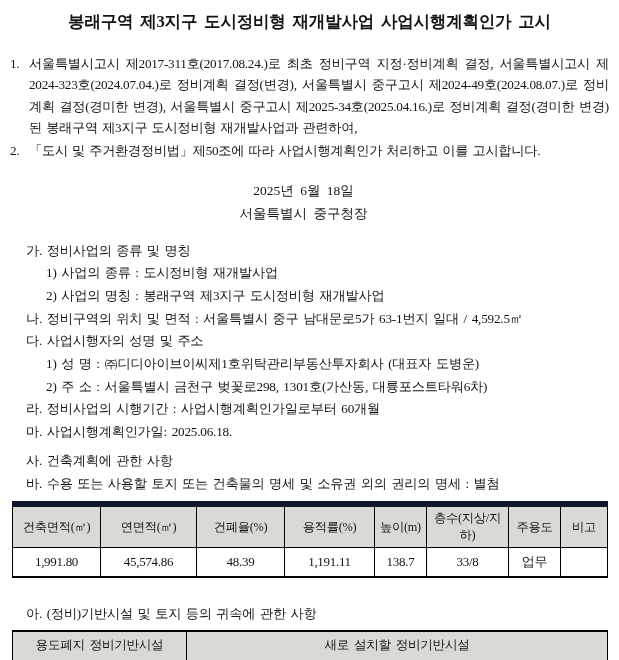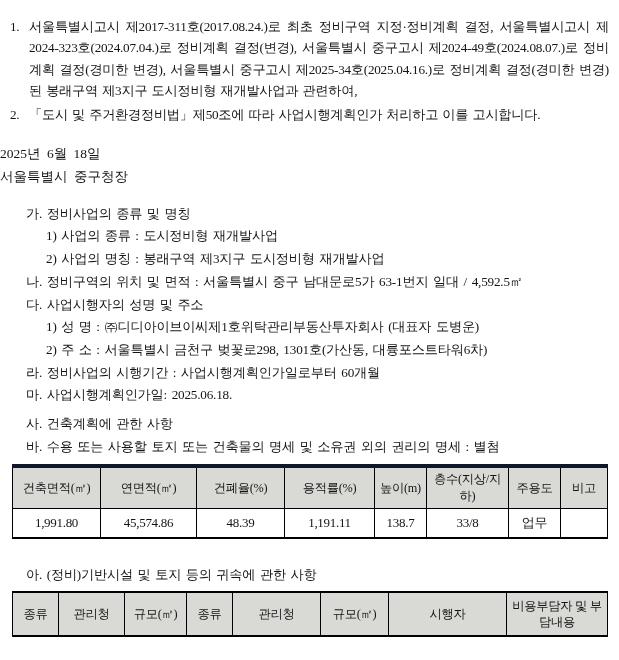--- a/index.html
+++ b/index.html
@@ -59,21 +59,21 @@
     flex: 1 1 auto;
     text-align: justify;
     text-justify: inter-character;
     word-spacing: 1.2px;
   }
 
   
   .sign-block {
     margin-top: 18px;
     padding-right: 12px;
-    text-align: left;
+    text-align: center;
     line-height: 1.7;
   }
   .sign-date {
     font-size: 13.5px;
     word-spacing: 3px;
   }
   .sign-name {
     font-size: 13.5px;
     font-weight: normal;
     word-spacing: 3px;
@@ -113,21 +113,21 @@
     font-weight: normal;
   }
   table.doc thead th {
     background: #d9d9d5;
     font-size: 12.3px;
     height: 21px;
   }
   table.doc.bldg { margin-top: 6px; }
   table.doc.bldg tbody td { height: 22px; font-size: 13px; }
   table.doc.bldg {
-    border-top: 4px solid #0f172a;
+    border-top: 6px solid #0f172a;
     border-bottom: 2px solid #000;
   }
   table.doc.bldg thead th { border-bottom: 1.6px solid #000; }
 
   table.doc.infra {
     border-top: 2px solid #000;
     border-bottom: 2px solid #000;
     margin-top: 4px;
   }
   table.doc.infra thead th.grp {
@@ -140,20 +140,21 @@
     line-height: 1.35;
   }
 
   .item.spaced { margin-top: 6px; }
 </style>
 </head>
 <body>
 
 <div class="page">
 
+  <div class="doc-title">봉래구역 제3지구 도시정비형 재개발사업 사업시행계획인가 고시</div>
 
   <div class="clauses">
     <div class="clause">
       <span class="num">1.</span>
       <span class="body">서울특별시고시 제2017-311호(2017.08.24.)로 최초 정비구역 지정·정비계획 결정, 서울특별시고시 제2024-323호(2024.07.04.)로 정비계획 결정(변경), 서울특별시 중구고시 제2024-49호(2024.08.07.)로 정비계획 결정(경미한 변경), 서울특별시 중구고시 제2025-34호(2025.04.16.)로 정비계획 결정(경미한 변경)된 봉래구역 제3지구 도시정비형 재개발사업과 관련하여,</span>
     </div>
     <div class="clause">
       <span class="num">2.</span>
       <span class="body">「도시 및 주거환경정비법」제50조에 따라 사업시행계획인가 처리하고 이를 고시합니다.</span>
     </div>
@@ -264,20 +265,24 @@
           <col style="width:66px">
           <col style="width:62px">
         <col style="width:46px">
           <col style="width:88px">
           <col style="width:68px">
         <col style="width:118px">
           <col style="width:101px">
       </colgroup>
       <thead>
         <tr>
+          <th class="grp" colspan="3">용도폐지 정비기반시설</th>
+          <th class="grp" colspan="5">새로 설치할 정비기반시설</th>
+        </tr>
+        <tr>
           <th class="sub">종류</th>
           <th class="sub">관리청</th>
           <th class="sub">규모(㎡)</th>
           <th class="sub">종류</th>
           <th class="sub">관리청</th>
           <th class="sub">규모(㎡)</th>
           <th class="sub">시행자</th>
           <th class="sub">비용부담자 및 부담내용</th>
         </tr>
       </thead>

